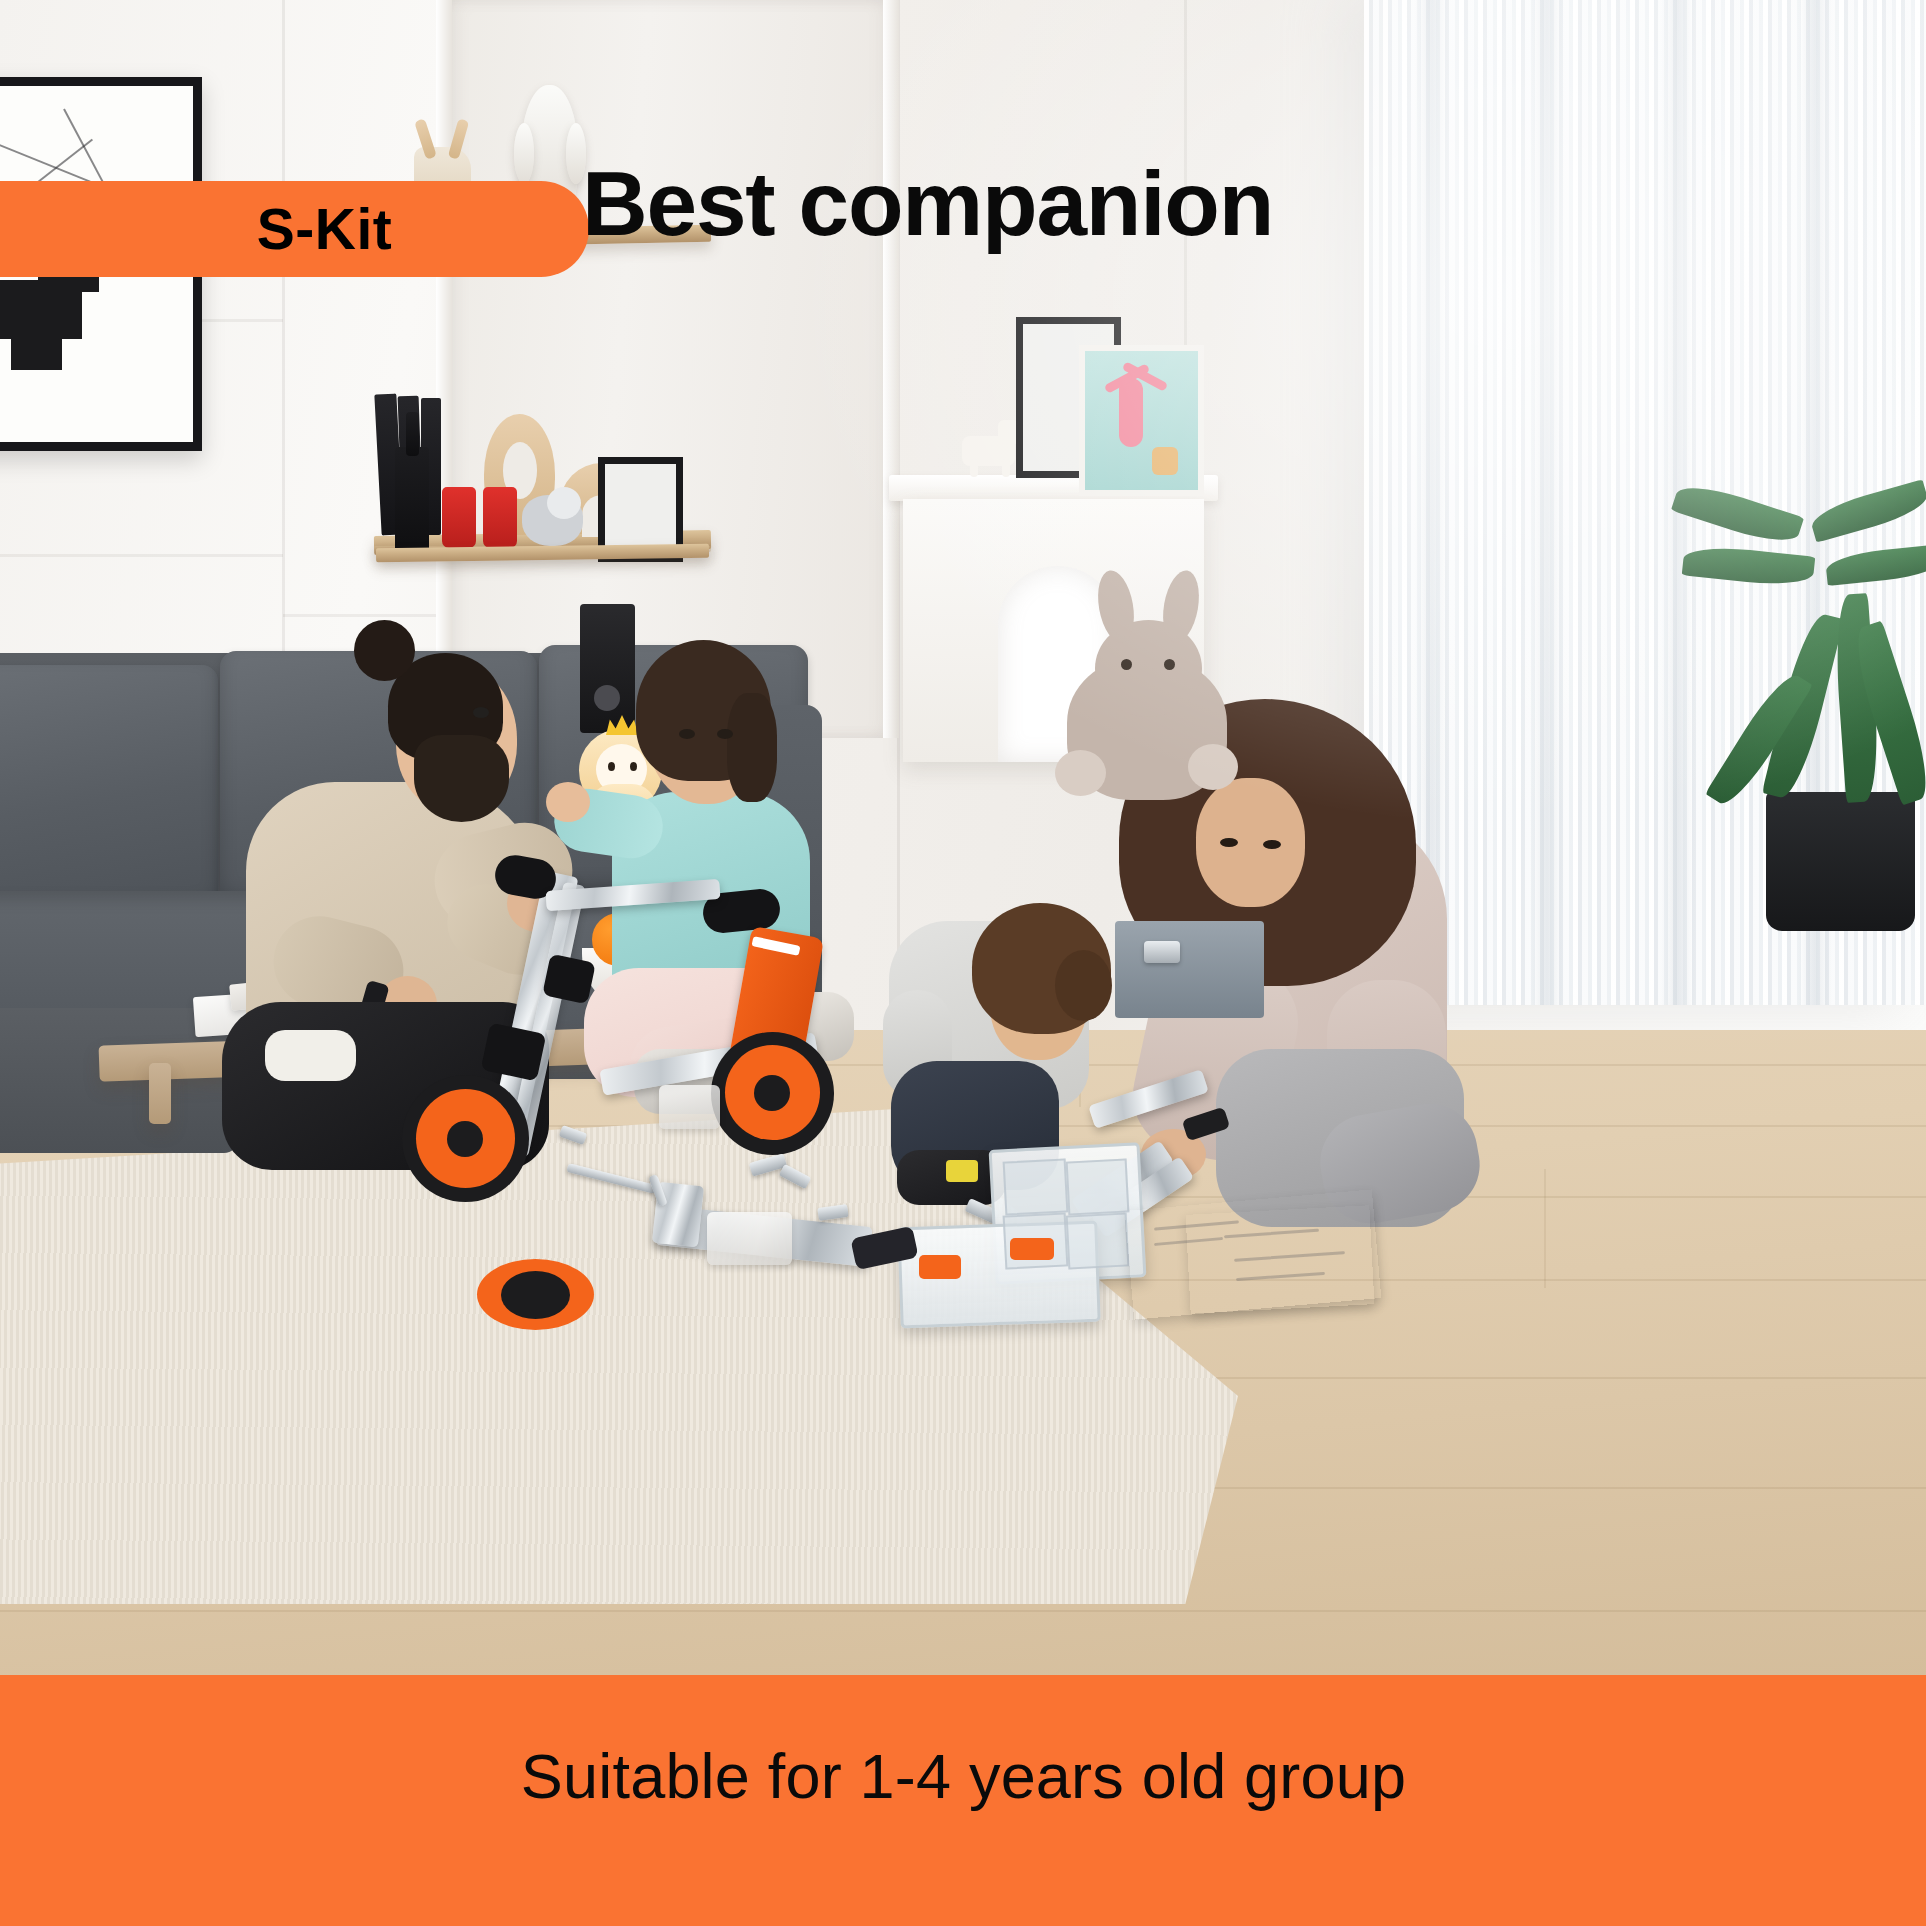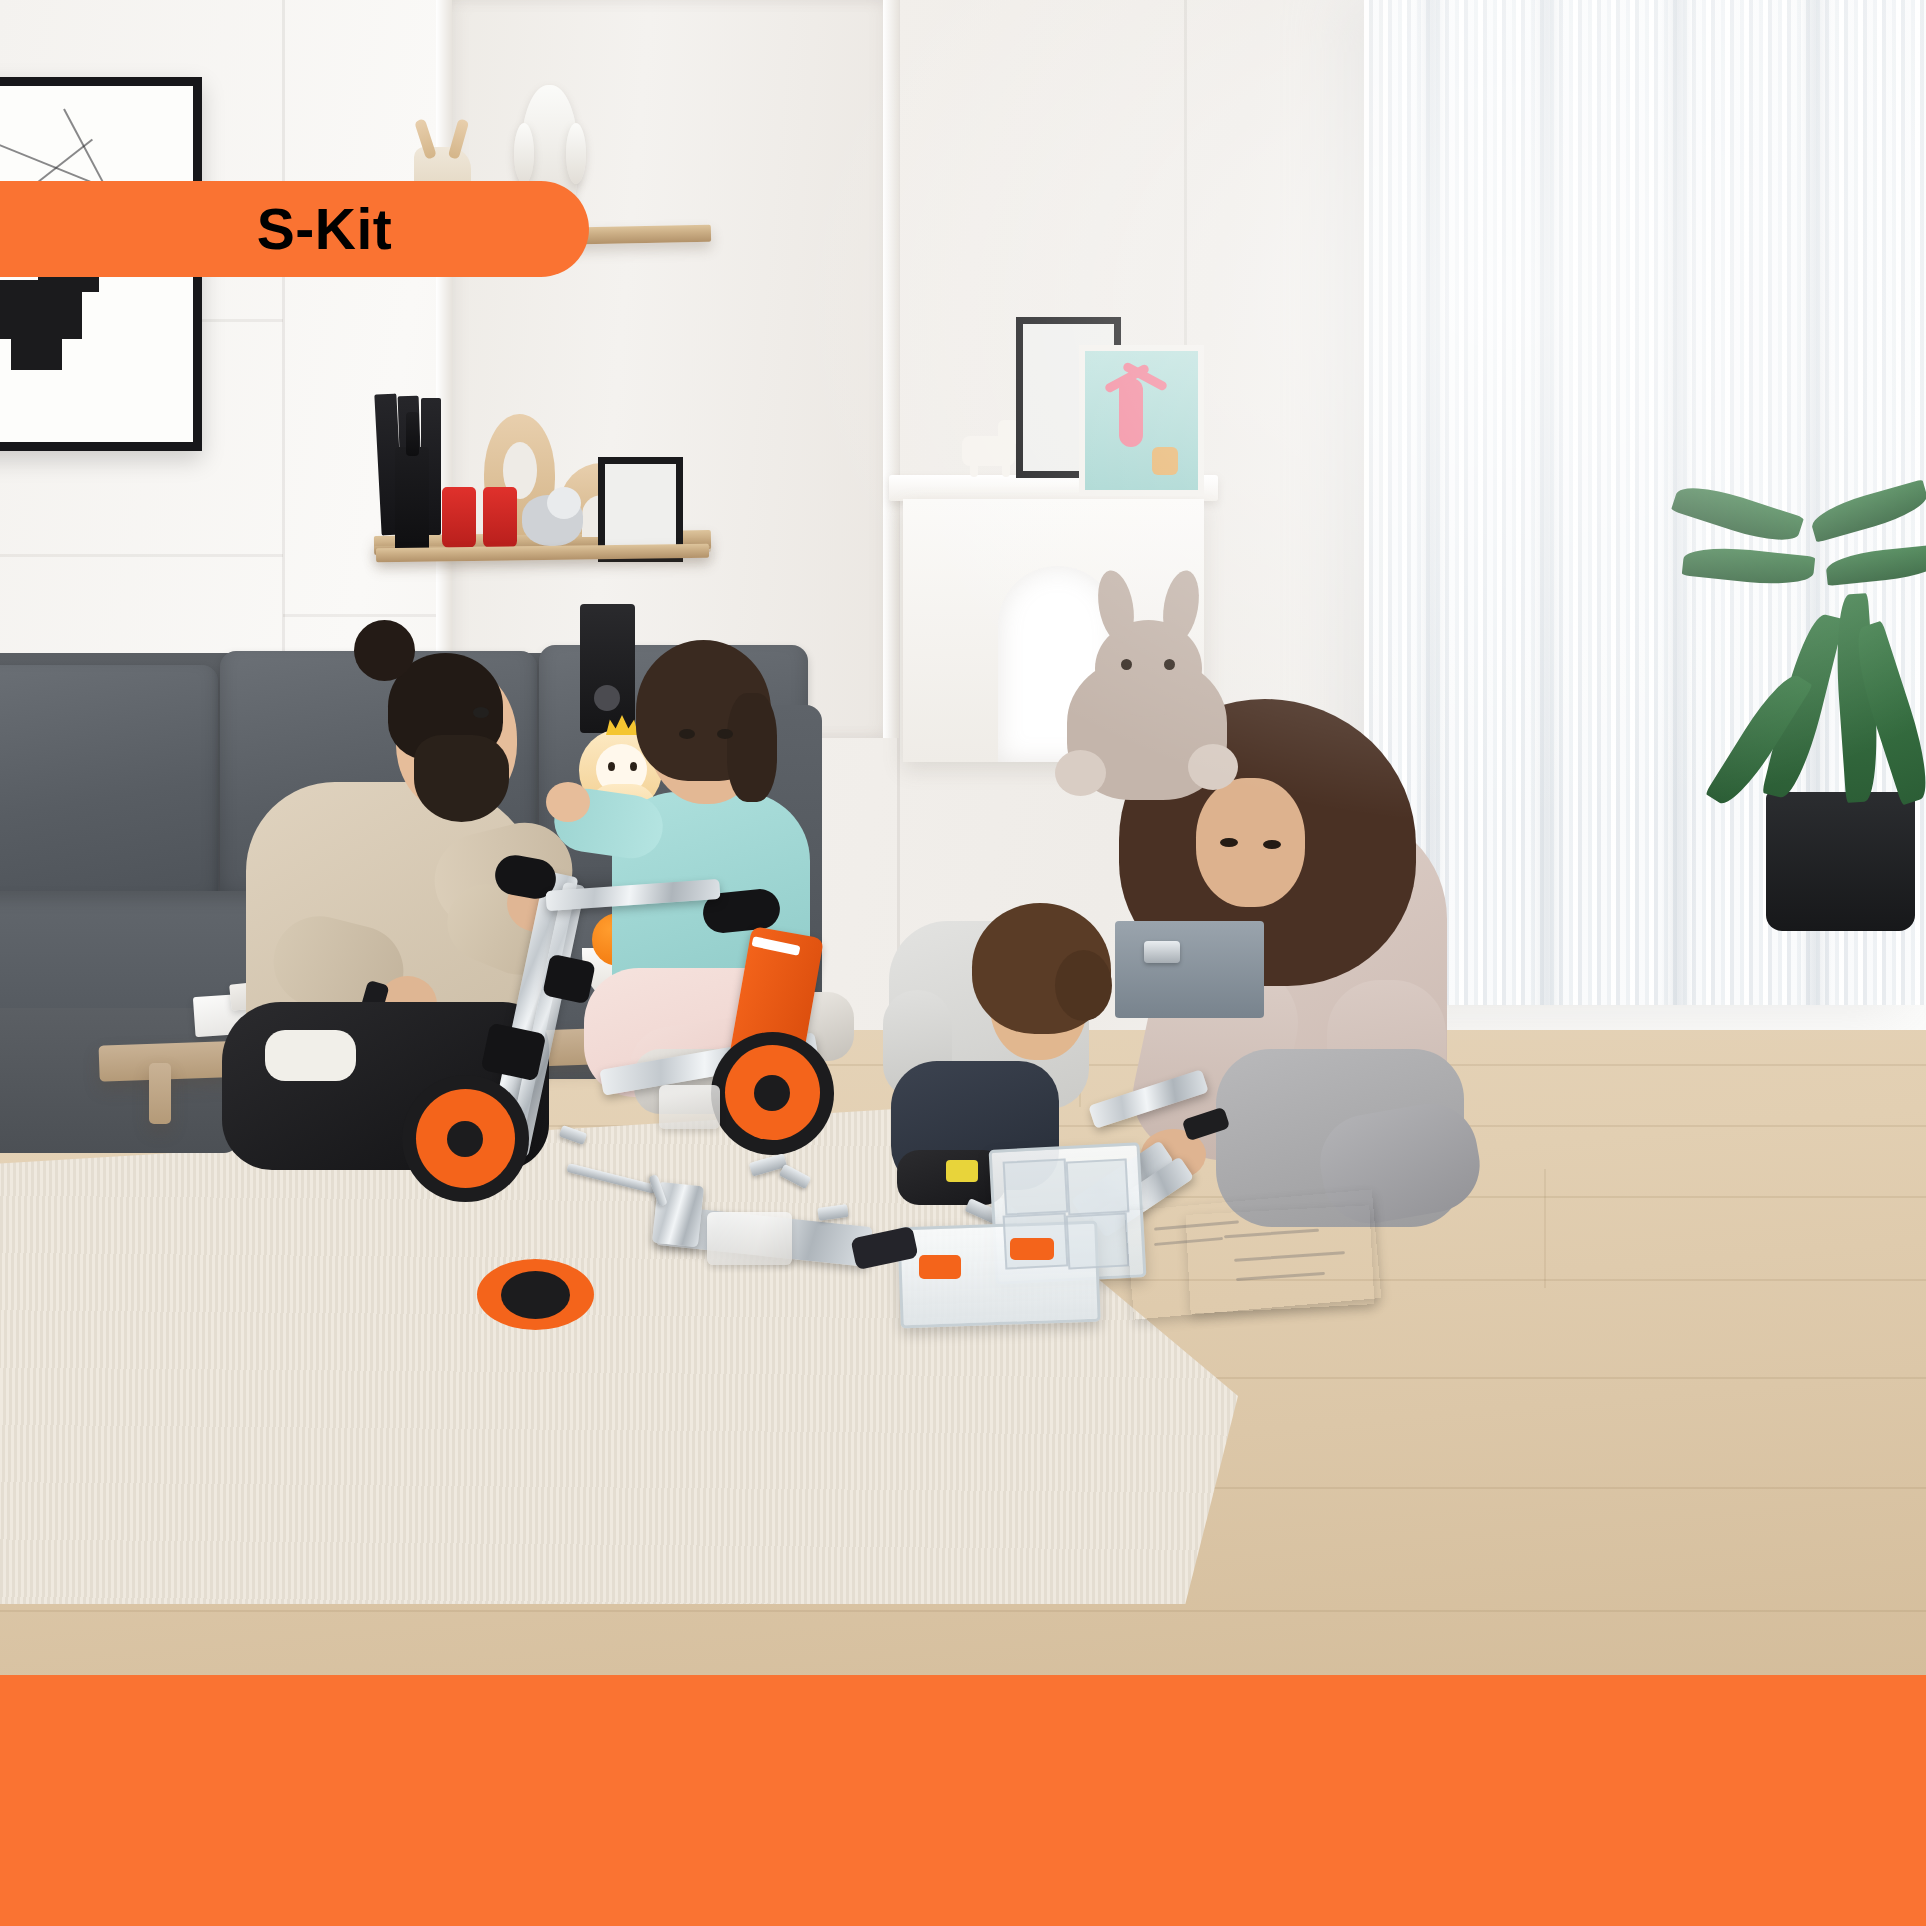--- a/index.html
+++ b/index.html
@@ -407,18 +407,20 @@
     <div class="leaf" style="left:1826px;top:550px;width:117px;height:30px;transform:rotate(-6deg);"></div>
 
     <div class="light-wash"></div>
   </div>
 
   <div class="badge" style="background:#FA7332;">
     <span class="badge-label">S-Kit</span>
   </div>
 
   <div class="headline" style="color: rgb(10, 10, 10);">
+    <span>Best companion</span>
   </div>
 
   <div class="footer-bar" style="background:#FA7332;"></div>
+  <div class="footer-text" style="color: rgb(10, 10, 10);">Suitable for 1-4 years old group</div>
 
 </div>
 
 
 </body></html>

